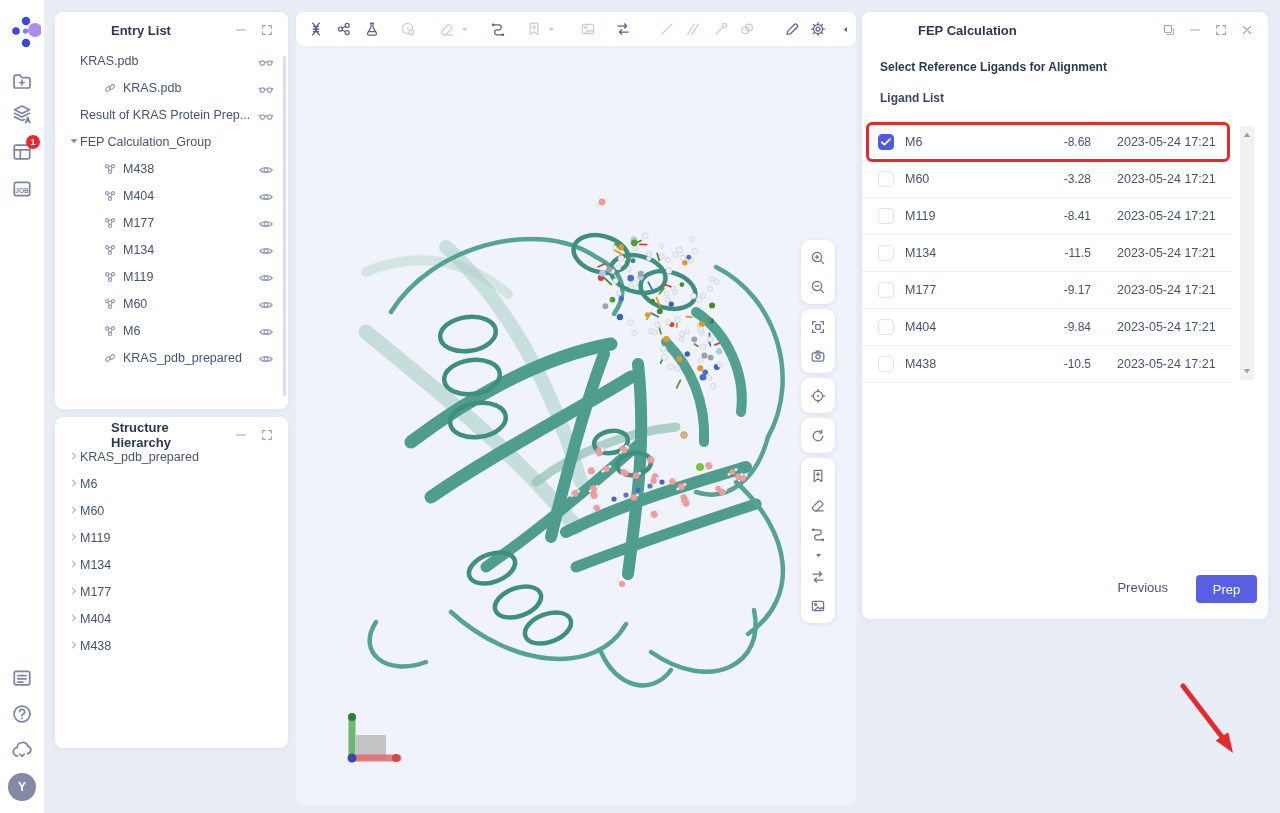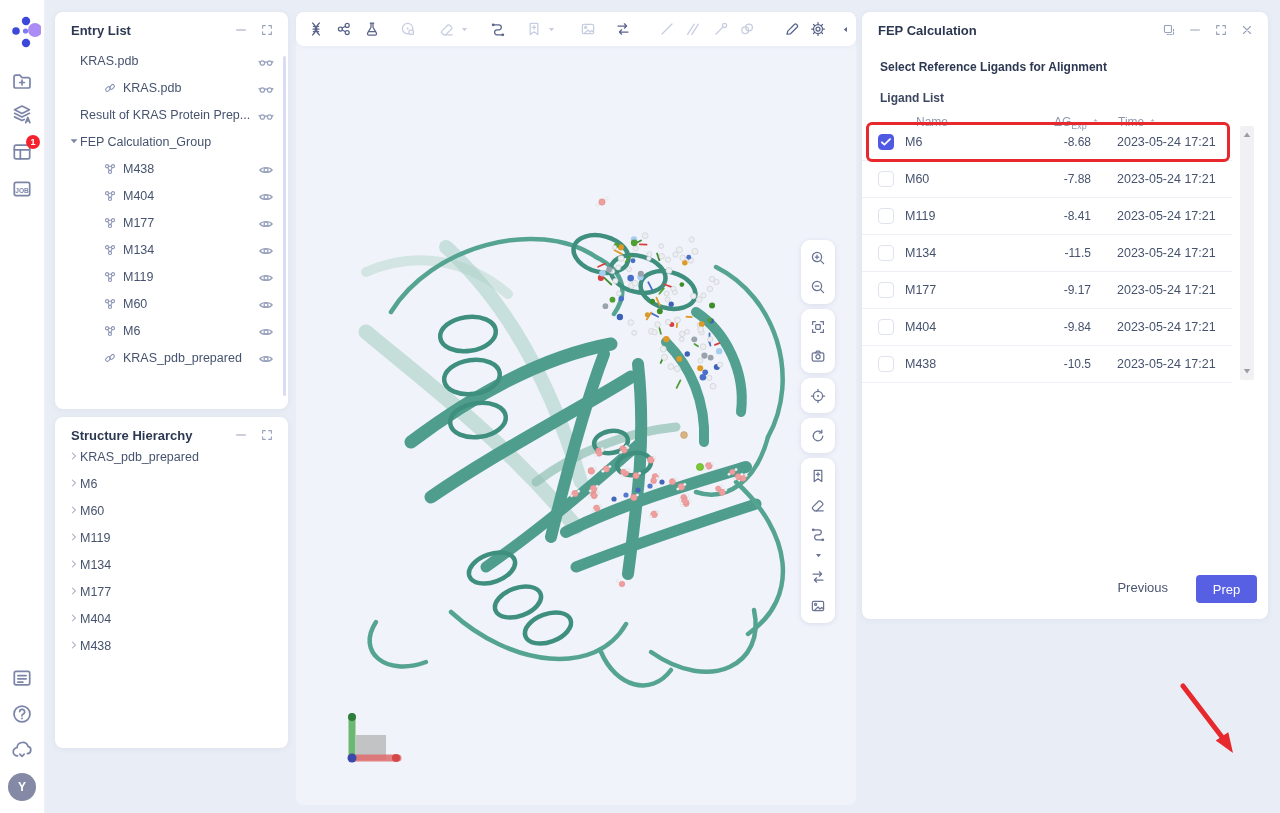--- a/index.html
+++ b/index.html
@@ -11,21 +11,21 @@
   .rail { position:absolute; left:0; top:0; width:45px; height:813px; background:#fff; border-right:1px solid #eef0f6; }
   .rail-btn { position:absolute; left:11px; width:22px; height:22px; color:#7c85a8; cursor:pointer; }
   .rail-btn .icon, .winicon .icon { width:100%; height:100%; }
   .badge { position:absolute; top:-6px; right:-7px; min-width:14px; height:14px; border-radius:7px; background:#f5222d; color:#fff;
            font-size:9px; line-height:14px; text-align:center; padding:0 3px; font-weight:700; }
   .avatar { position:absolute; left:8px; top:773px; width:28px; height:28px; border-radius:50%; background:#848aa6; color:#fff;
             font-size:12px; font-weight:700; display:flex; align-items:center; justify-content:center; cursor:pointer; }
 
   
   .panel { position:absolute; background:#fff; border-radius:8px; box-shadow:0 1px 6px rgba(70,80,140,.07); }
-  .panel-head { display:flex; align-items:center; padding:0 14px 0 16px; height:36px; }
+  .panel-head { display:flex; align-items:center; padding:0 14px 0 16px; height:36px;margin-left:40px; }
   .panel-title { font-size:13px; font-weight:700; color:#2c3852; flex:1 1 auto; }
   .winicon { width:14px; height:14px; margin-left:12px; color:#9aa2bb; cursor:pointer; flex:0 0 auto; }
 
   
   #entry-panel   { left:55px; top:12px;  width:233px; height:397px; }
   #struct-panel  { left:55px; top:417px; width:233px; height:331px; }
   .tree { position:absolute; left:0; right:8px; }
   #entry-panel .tree { top:42px; }
   #struct-panel .tree { top:33px; }
   .trow { position:relative; height:27px; display:flex; align-items:flex-start; font-size:12.5px; color:#46536e; cursor:pointer; }
@@ -874,42 +874,33 @@
             </svg></span></span>
       <span class="winicon"><span class="icon"><svg viewBox="0 0 16 16">
               <path d="M3 6V3h3M10 3h3v3M13 10v3h-3M6 13H3v-3"></path>
             </svg></span></span>
       <span class="winicon"><span class="icon"><svg viewBox="0 0 16 16">
               <path d="M4 4l8 8M12 4l-8 8"></path>
             </svg></span></span>
     </div>
     <div class="fep-sub">Select Reference Ligands for Alignment</div>
     <div class="fep-listlabel">Ligand List</div>
-    <div class="cols">
-      <span class="c-name">Name</span>
-      <span class="c-dg"><span>ΔG</span><sub>Exp</sub><span class="sorticon icon"><svg viewBox="0 0 16 16">
-              <path d="M5.5 1.5 8.4 5H2.6Z M5.5 9.5 2.6 6h5.8Z" transform="translate(2.5 2.8)" fill="currentColor" stroke="none"></path>
-            </svg></span></span>
-      <span class="c-time"><span>Time</span><span class="sorticon icon"><svg viewBox="0 0 16 16">
-              <path d="M5.5 1.5 8.4 5H2.6Z M5.5 9.5 2.6 6h5.8Z" transform="translate(2.5 2.8)" fill="currentColor" stroke="none"></path>
-            </svg></span></span>
-    </div>
     <div class="lrows" id="ligand-rows">
         <div class="lrow">
           <span class="cb on"><span class="icon"><svg viewBox="0 0 16 16">
                 <path d="M3.2 8.3 6.2 11 12.6 4.6"></path>
               </svg></span></span>
           <span class="nm">M6</span>
           <span class="dg">-8.68</span>
           <span class="tm">2023-05-24 17:21</span>
         </div>
         <div class="lrow">
           <span class="cb"></span>
           <span class="nm">M60</span>
-          <span class="dg">-7.88</span>
+          <span class="dg">-3.28</span>
           <span class="tm">2023-05-24 17:21</span>
         </div>
         <div class="lrow">
           <span class="cb"></span>
           <span class="nm">M119</span>
           <span class="dg">-8.41</span>
           <span class="tm">2023-05-24 17:21</span>
         </div>
         <div class="lrow">
           <span class="cb"></span>

